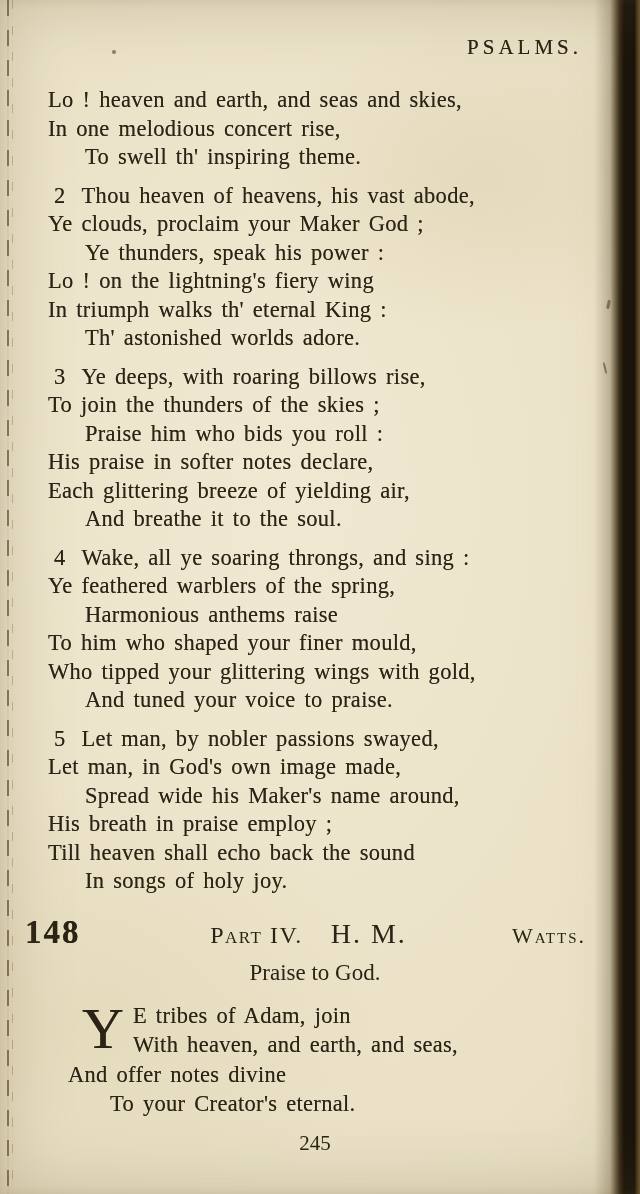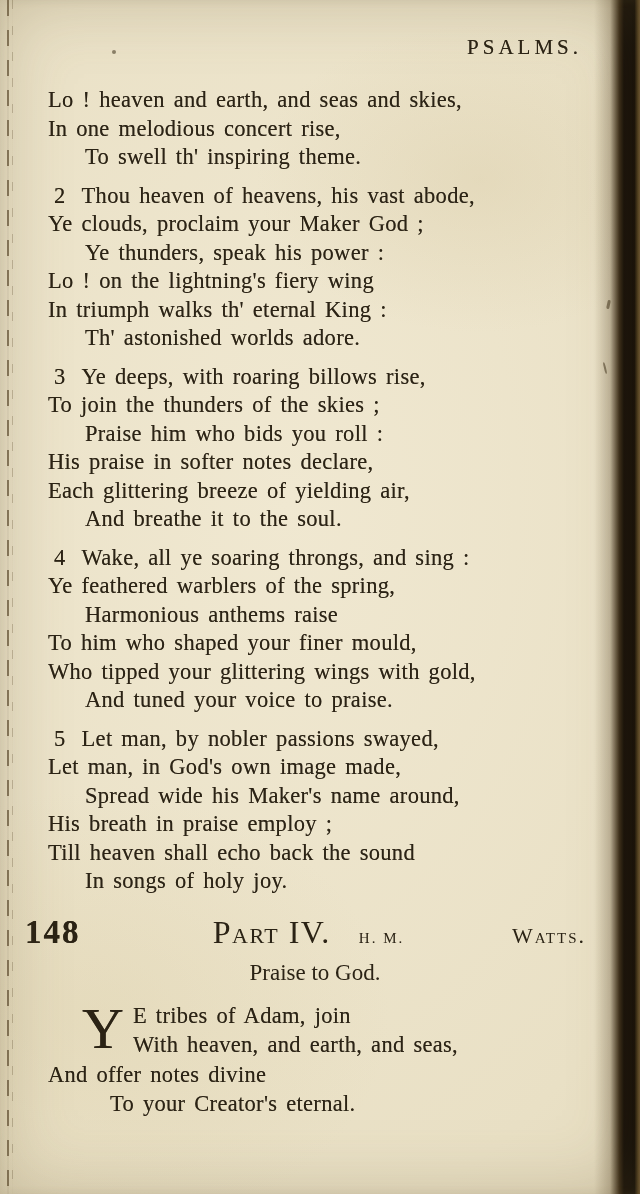--- a/index.html
+++ b/index.html
@@ -31,37 +31,37 @@
   .num { display: inline-block; padding-left: 6px; margin-right: 16px; }
 
   .hymn-header {
     display: grid; grid-template-columns: 1fr auto 1fr;
     align-items: baseline; margin-top: 18px;
     margin-left: -23px; margin-right: -4px;
   }
   .hymn-number { font-size: 33px; font-weight: bold; letter-spacing: 2px; text-shadow: 0 0 0.6px rgba(43,35,21,0.7); }
   .hh-center { text-align: center; white-space: nowrap; }
   .sc { font-variant: small-caps; }
-  .part { font-size: 32px; letter-spacing: 1.5px; margin-right: 28px; margin-left: 6px; }
-  .meter { font-size: 15px; letter-spacing: 2px; }
+  .part { font-size: 24px; letter-spacing: 1.5px; margin-right: 28px; margin-left: 6px; }
+  .meter { font-size: 28px; letter-spacing: 2px; }
   .hh-right { text-align: right; }
   .author { font-size: 22px; letter-spacing: 2px; }
 
   .hymn-title { text-align: center; font-size: 23px; line-height: 28px; margin-top: 8px; }
 
   .opening-stanza { margin-top: 14px; }
   .opening-stanza .line { line-height: 29.5px; }
   .dropcap {
     float: left; font-size: 58px; line-height: 48px;
     margin: 4px 9px 0 34px;
     text-shadow: 0 0 0.6px rgba(43,35,21,0.7);
   }
   .ind-sm { padding-left: 12px; }
   .ind-lg { padding-left: 62px; }
-  .clr { clear: none; }
+  .clr { clear: none; margin-left: 20px; }
 
   .page-number { text-align: center; font-size: 21px; margin-top: 12px; }
 
   .left-binding {
     position: absolute; left: 7px; top: 0; bottom: 0; width: 2px; z-index: 1;
     background: repeating-linear-gradient(to bottom,
       rgba(80,62,34,0.65) 0 16px, rgba(80,62,34,0.06) 16px 30px);
   }
   .left-binding::before {
     content: ""; position: absolute; left: 5px; top: 0; bottom: 0; width: 1px;
@@ -152,20 +152,21 @@
   <div class="hymn-title">Praise to God.</div>
 
   <div class="opening-stanza">
     <span class="dropcap">Y</span>
     <div class="line">E tribes of Adam, join</div>
     <div class="line ind-sm">With heaven, and earth, and seas,</div>
     <div class="line clr">And offer notes divine</div>
     <div class="line ind-lg">To your Creator's eternal.</div>
   </div>
 
+  <div class="page-number">245</div>
 
 </div>
 
 <div class="left-binding"></div>
 <div class="right-edge"></div>
 <div class="vignette"></div>
 <span class="speck s1"></span>
 <span class="speck s2"></span>
 <span class="speck s3"></span>
 

